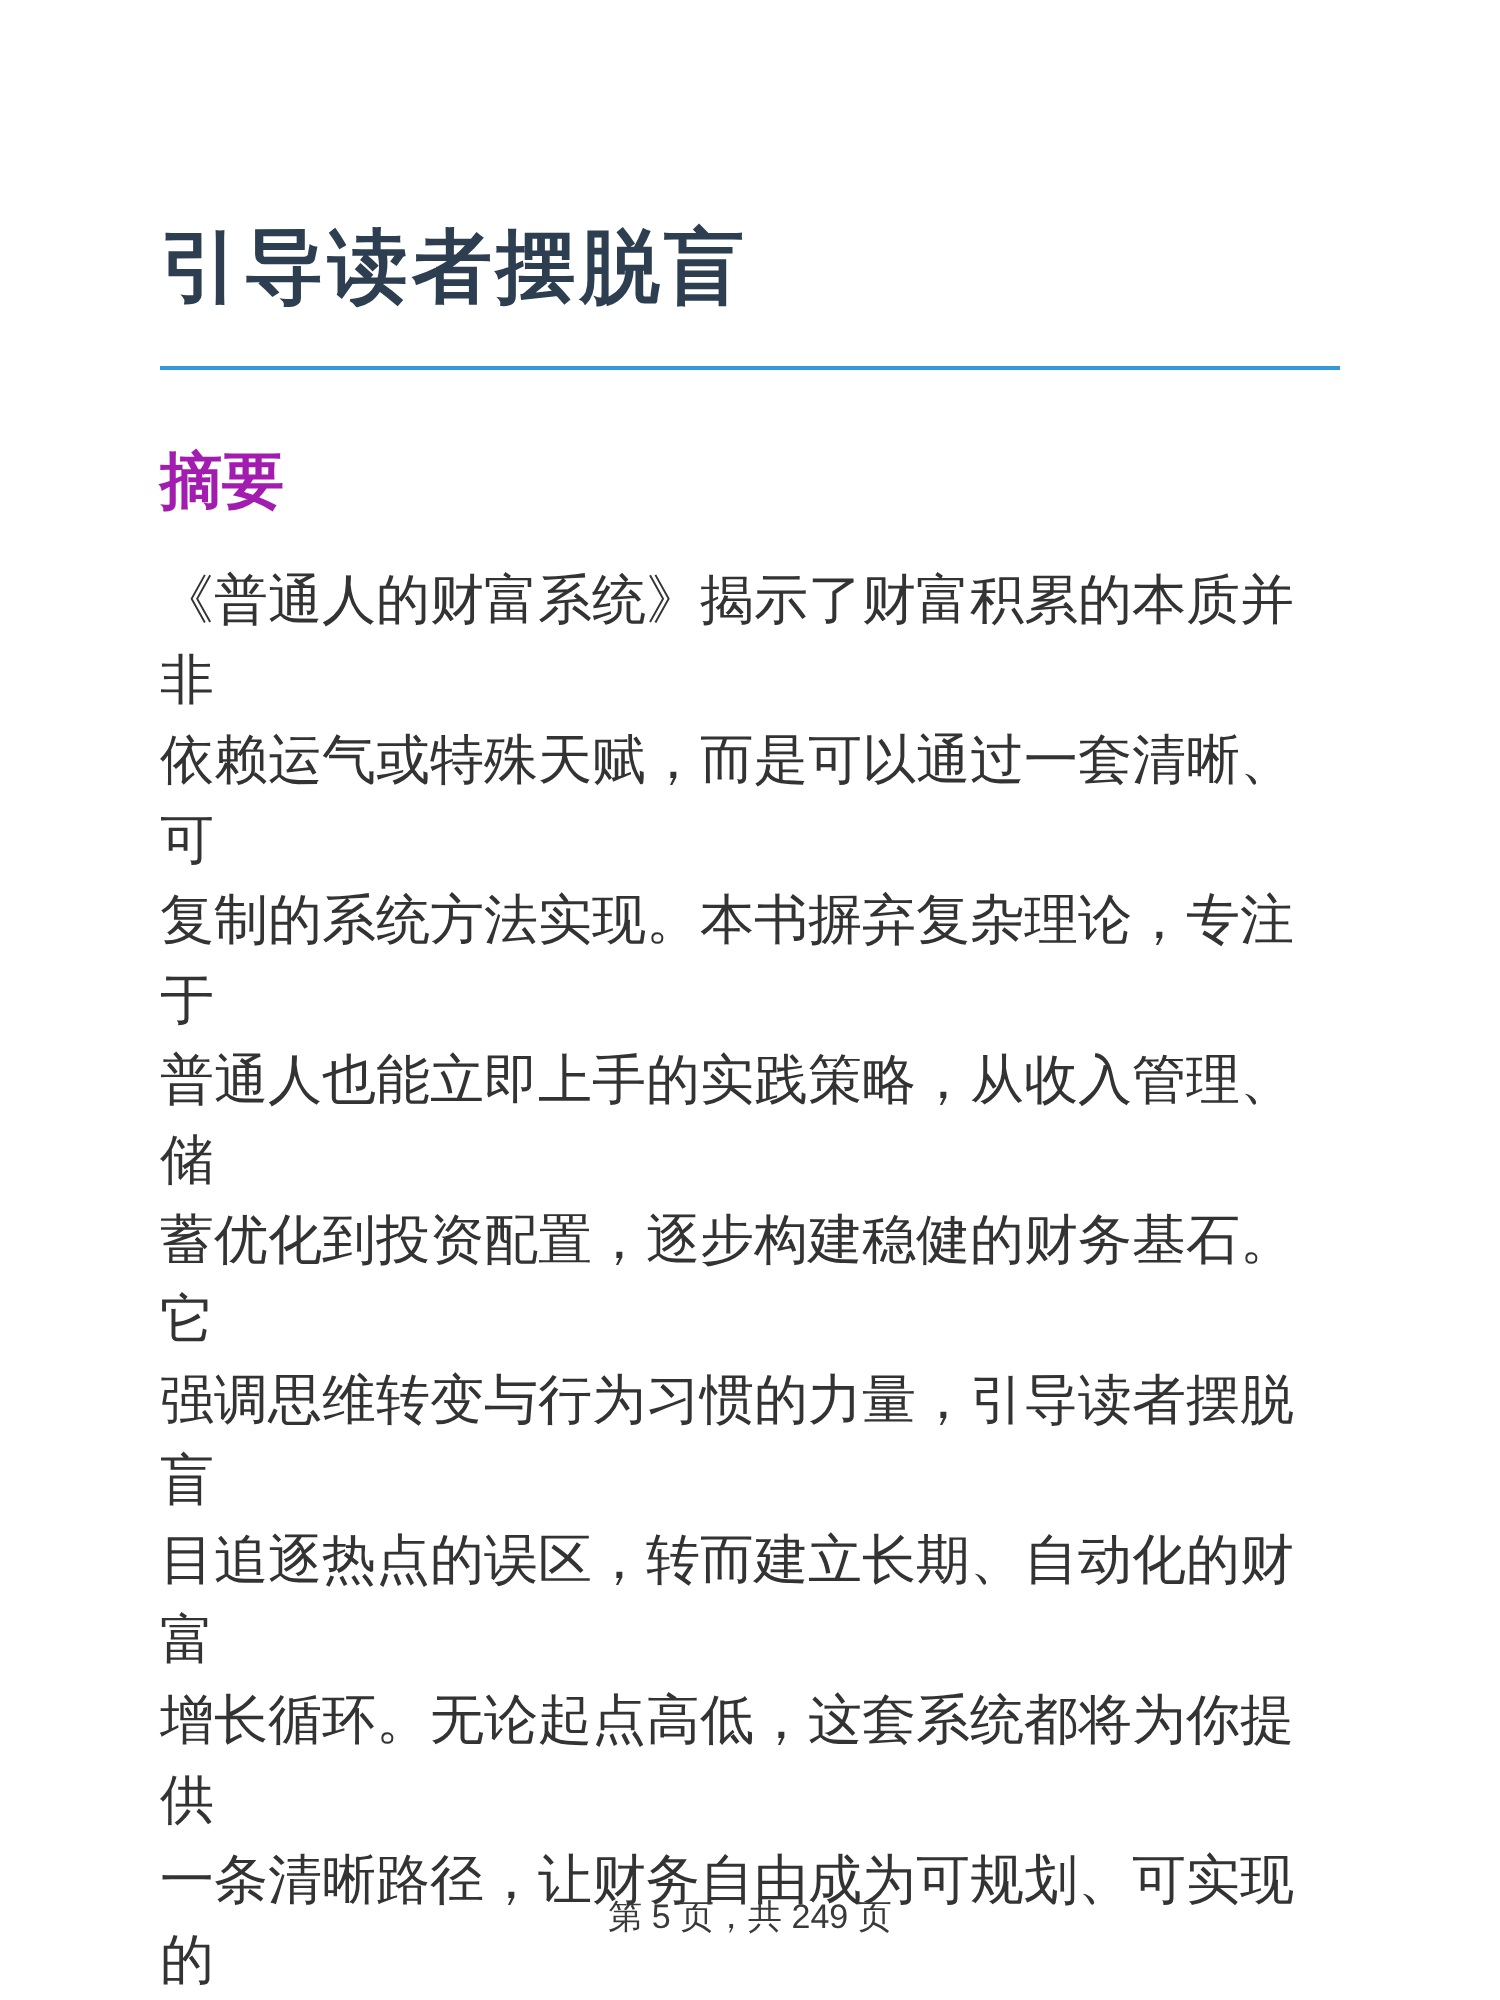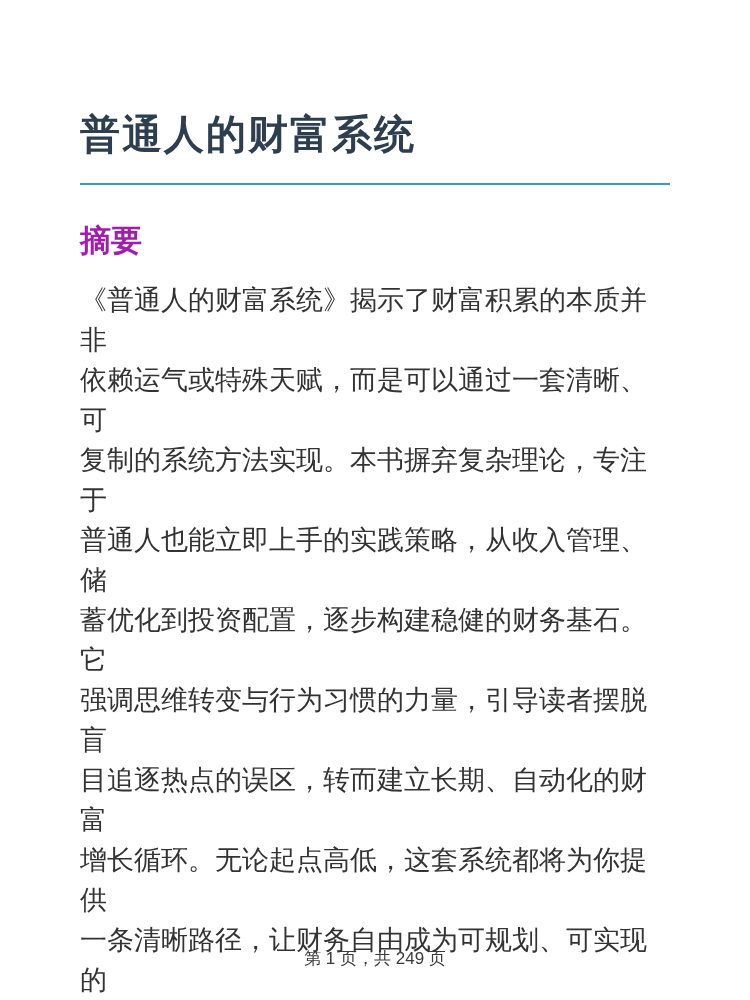--- a/index.html
+++ b/index.html
@@ -53,32 +53,32 @@
       font-size: 17px;
       line-height: 22px;
       color: #3a3a3a;
     }
   </style>
 </head>
 <body>
 
 <div class="page">
 
-  <h1 class="doc-title">普通人的财富系统</h1>
+  <h1 class="doc-title">引导读者摆脱盲</h1>
 
   <div class="title-divider"></div>
 
   <h2 class="section-heading">摘要</h2>
 
   <p class="abstract-text">《普通人的财富系统》揭示了财富积累的本质并非
 依赖运气或特殊天赋，而是可以通过一套清晰、可
 复制的系统方法实现。本书摒弃复杂理论，专注于
 普通人也能立即上手的实践策略，从收入管理、储
 蓄优化到投资配置，逐步构建稳健的财务基石。它
 强调思维转变与行为习惯的力量，引导读者摆脱盲
 目追逐热点的误区，转而建立长期、自动化的财富
 增长循环。无论起点高低，这套系统都将为你提供
 一条清晰路径，让财务自由成为可规划、可实现的
 现实目标。</p>
 
-  <div class="page-footer">第 1 页，共 249 页</div>
+  <div class="page-footer">第 5 页，共 249 页</div>
 
 </div>
 
 </body></html>

